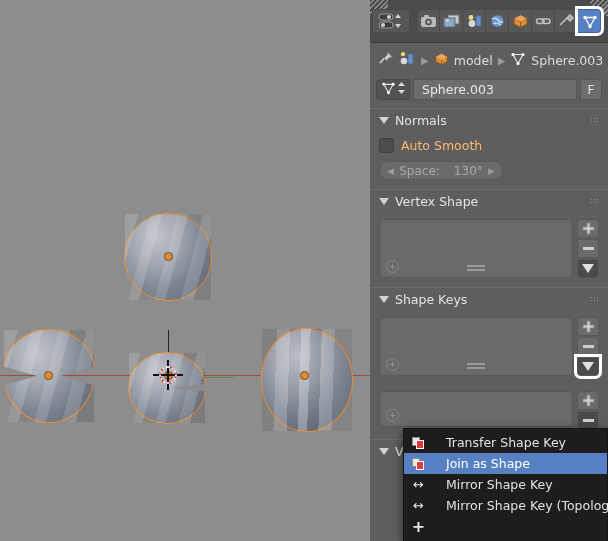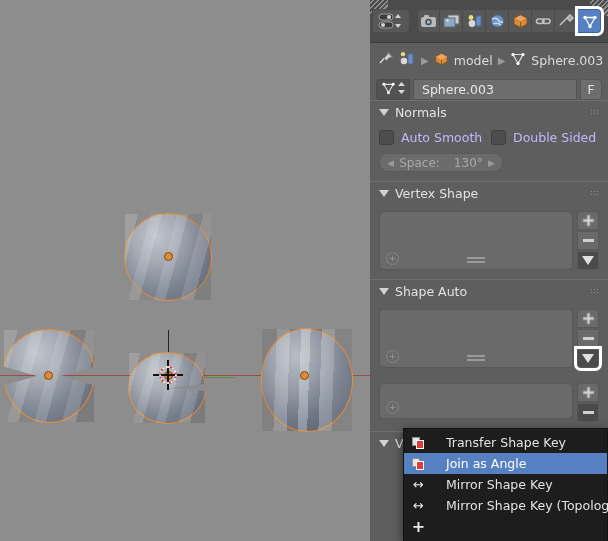--- a/index.html
+++ b/index.html
@@ -263,21 +263,21 @@
     position: absolute;
     right: 8px; top: 8px;
     width: 10px; height: 6px;
     background-image:
       radial-gradient(circle, #8f8f8f 45%, transparent 46%);
     background-size: 3px 3px;
   }
   .panel-body { padding: 6px 9px 9px 9px; }
 
   .check-row { display: flex; align-items: center; gap: 0; margin-bottom: 8px; }
-  .check-item { display: flex; align-items: flex-start; gap: 7px; font-size: 12.5px; color: #c4b5fd; }
+  .check-item { display: flex; align-items: flex-start; gap: 7px; font-size: 12.5px; color: #fdba74; }
   .check-item.first { width: 112px; }
   .checkbox {
     width: 15px; height: 15px;
     background: #4d4d4d;
     border: 1px solid #3f3f3f;
     border-radius: 3px;
     box-sizing: border-box;
   }
 
   .slider {
@@ -583,35 +583,31 @@
           <svg width="9" height="14" viewBox="0 0 9 14">
             <path d="M4.5 1 L8 5 L1 5 Z" fill="#d8d8d8"></path>
             <path d="M4.5 13 L8 9 L1 9 Z" fill="#d8d8d8"></path>
           </svg>
         </span>
       </div>
       <div id="id-name" title="Name">Sphere.003</div>
       <div id="id-f">F</div>
     </div>
 
-    <div class="panel" style="">
+    <div class="panel" style="margin-top:8px;">
       <div class="panel-header">
         <span class="tri open"></span>
         <span>Normals</span>
         <span class="grip"></span>
       </div>
       <div class="panel-body">
         <div class="check-row">
           <div class="check-item first">
             <span class="checkbox"></span>
             <span>Auto Smooth</span>
-          </div>
-          <div class="check-item">
-            <span class="checkbox"></span>
-            <span>Double Sided</span>
           </div>
         </div>
         <div class="slider">
           <span class="arrow-l">◀</span>
           <span>Space:</span>
           <span>130°</span>
           <span class="arrow-r">▶</span>
         </div>
       </div>
     </div>
@@ -642,21 +638,21 @@
               <span class="dtri"></span>
             </div>
           </div>
         </div>
       </div>
     </div>
 
     <div class="panel">
       <div class="panel-header">
         <span class="tri open"></span>
-        <span>Shape Auto</span>
+        <span>Shape Keys</span>
         <span class="grip"></span>
       </div>
       <div class="panel-body">
         <div class="list-row">
           <div class="listbox">
             <span class="lb-plus">+</span>
             <span class="lb-grip"></span>
           </div>
           <div class="sidebtns">
             <div class="sbtn top">
@@ -707,21 +703,21 @@
       <div class="menu-item">
         <span class="mi-icon">
             <span class="ico-copy"></span>
           </span>
         <span>Transfer Shape Key</span>
       </div>
       <div class="menu-item selected">
         <span class="mi-icon">
             <span class="ico-copy"></span>
           </span>
-        <span>Join as Angle</span>
+        <span>Join as Shape</span>
       </div>
       <div class="menu-item">
         <span class="mi-icon ico-arrows">↔</span>
         <span>Mirror Shape Key</span>
       </div>
       <div class="menu-item">
         <span class="mi-icon ico-arrows">↔</span>
         <span>Mirror Shape Key (Topology)</span>
       </div>
       <div class="menu-item">

